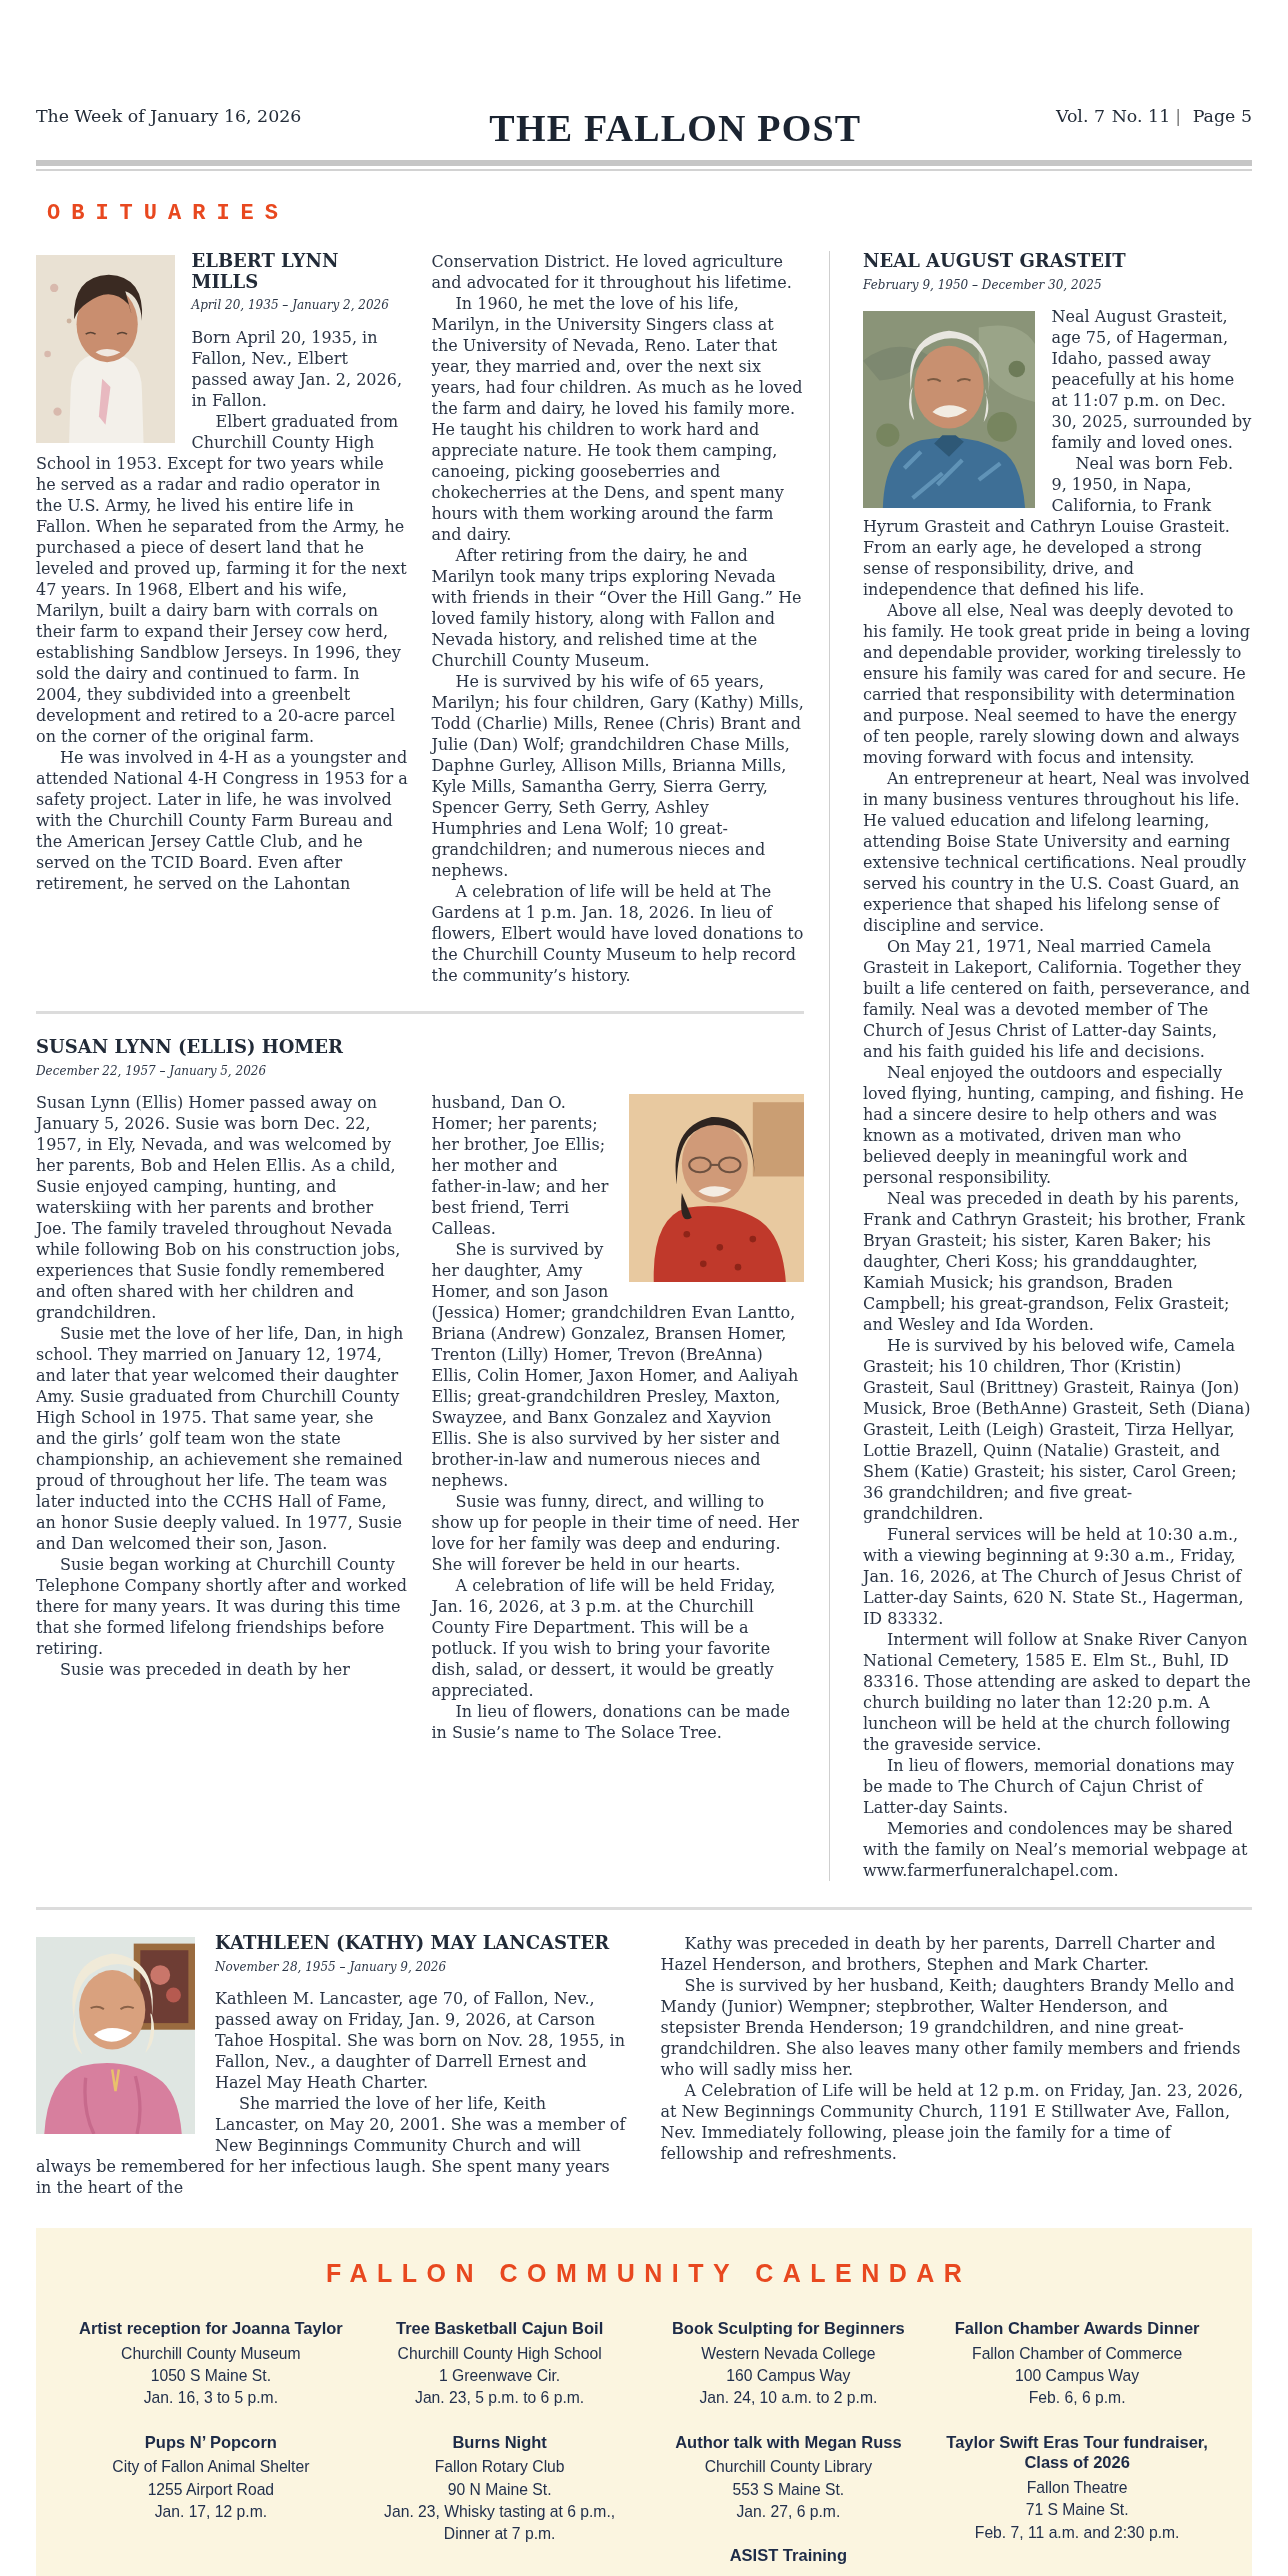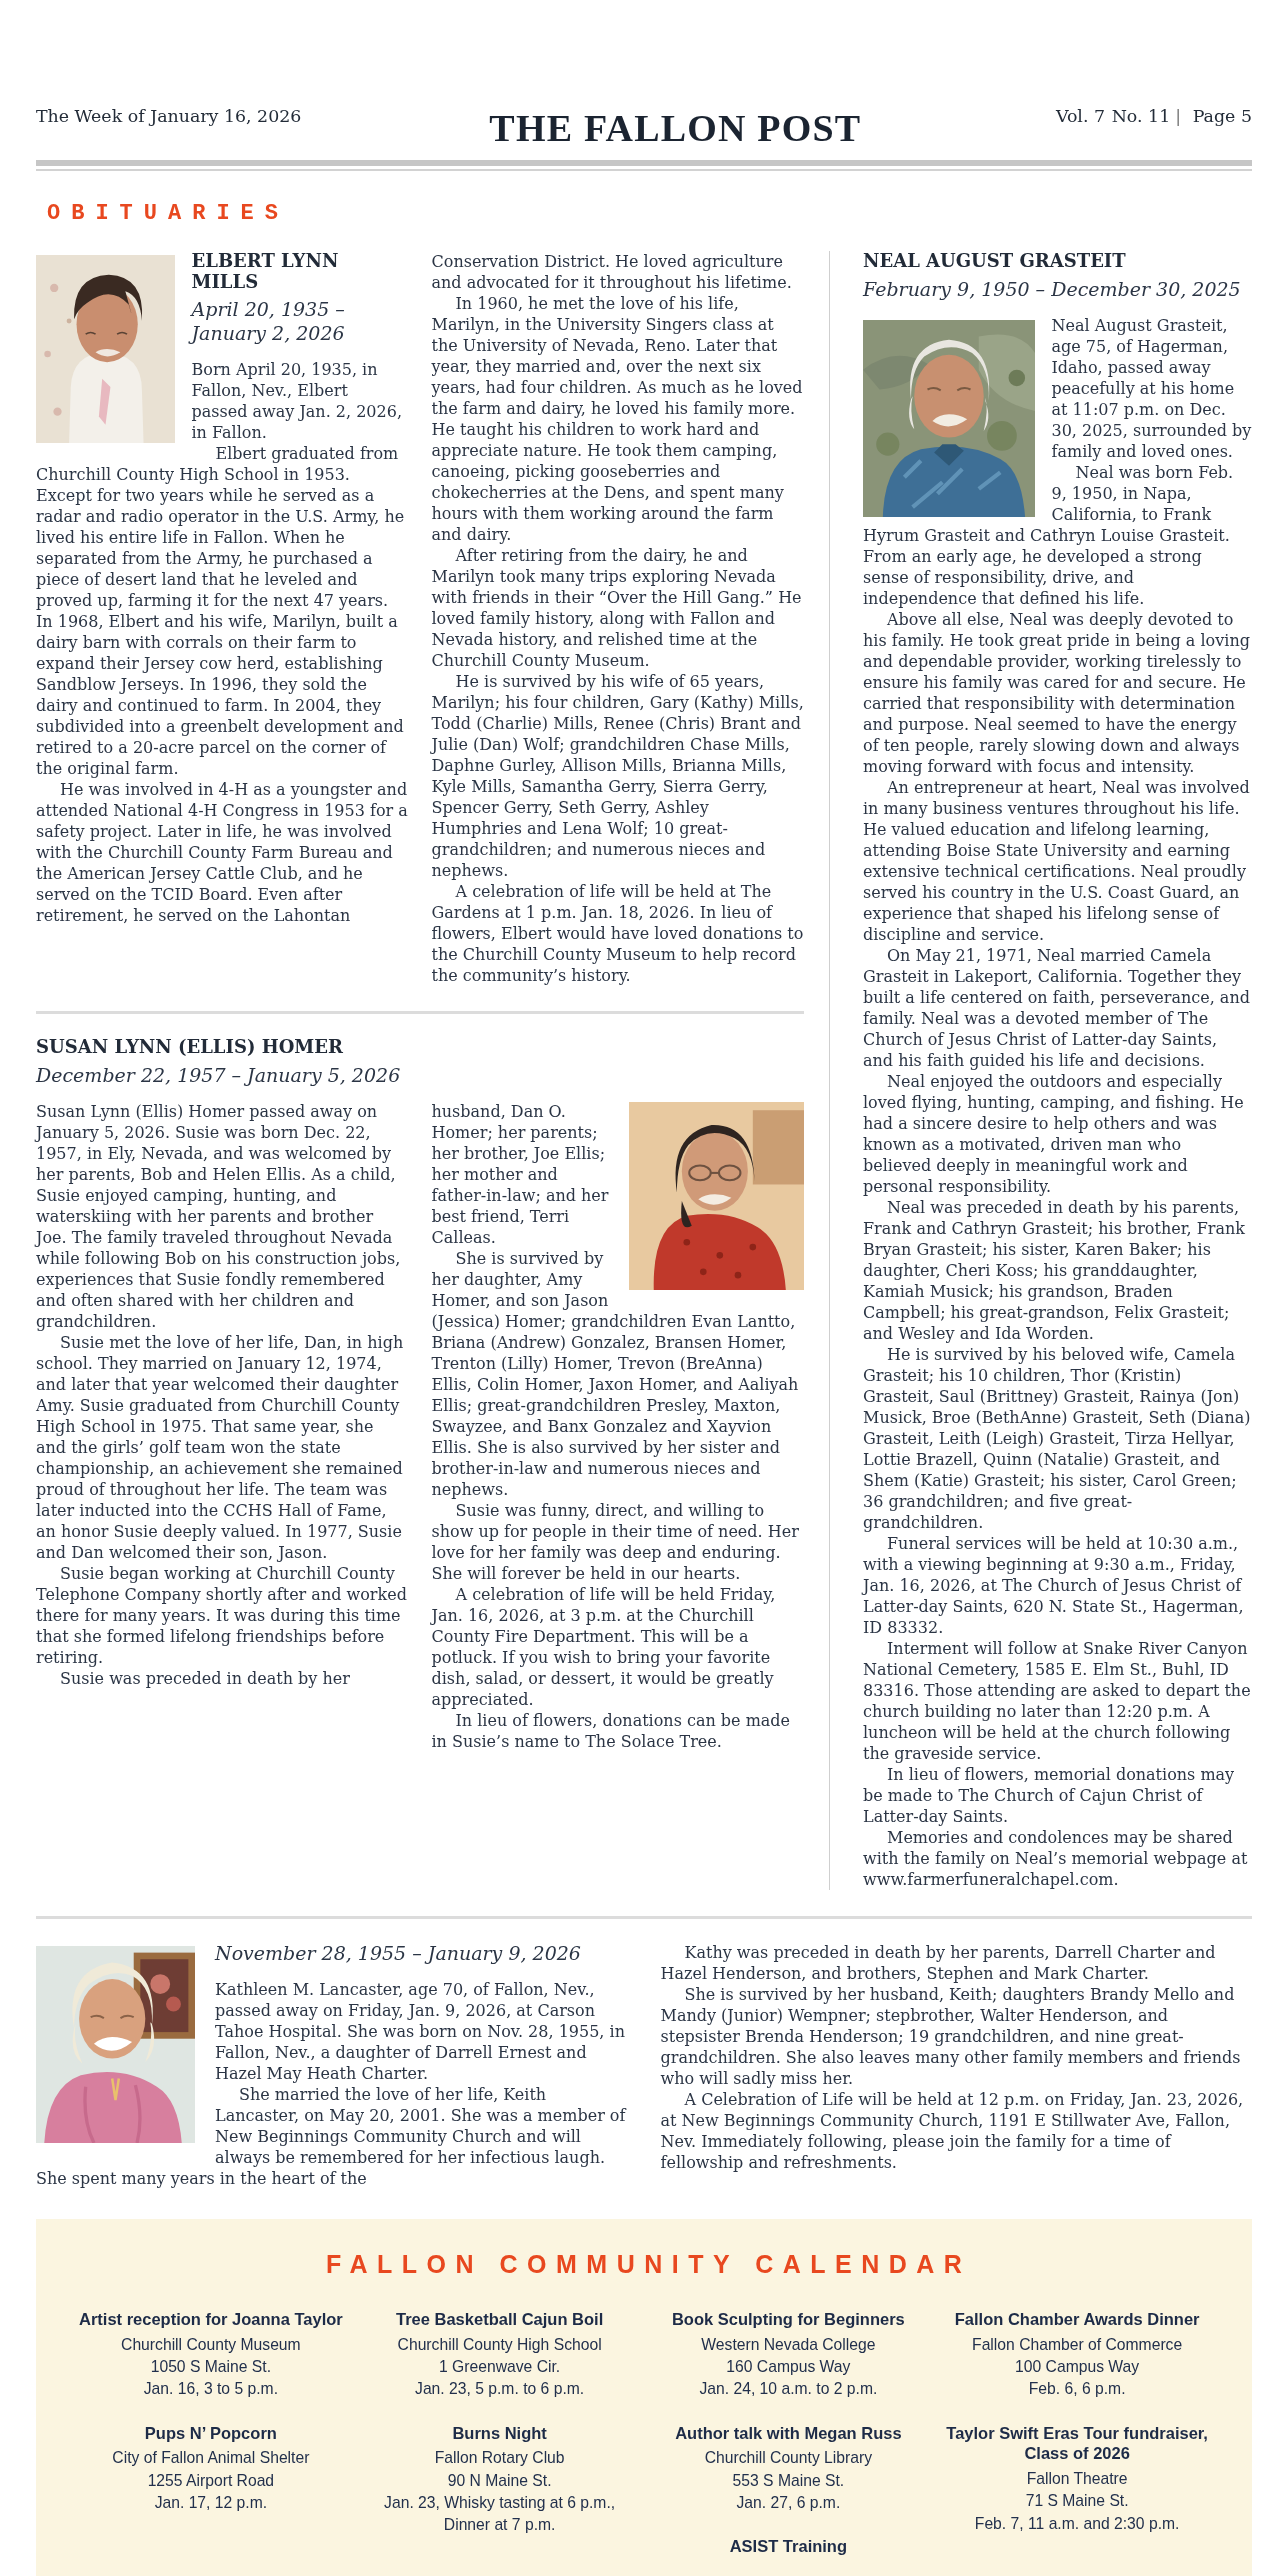--- a/index.html
+++ b/index.html
@@ -14,21 +14,21 @@
   .mh-right .pipe{color:#777;margin:0 5px;}
   .header-rule{margin-top:10px;border-top:6.6px solid #c6c6c6;border-bottom:2.5px solid #d2d2d2;height:3.3px;}
   .section-title{text-align:left;font-family:Liberation Mono, monospace;font-weight:700;font-size:22px;letter-spacing:0.5em;text-indent:0.5em;color:#e8481f;margin:30px 0 25px;}
 
   
   .obit-area{display:grid;grid-template-columns:1fr 423px;}
   .left-two{padding-right:25px;min-width:0;}
   .right-col{border-left:1.7px solid #cfcfcf;padding-left:33px;min-width:0;}
   .two-col{display:grid;grid-template-columns:1fr 1fr;column-gap:23px;}
   .obit h2{font-family:"DejaVu Serif", serif;font-size:18px;line-height:1.15;margin:0 0 5.8px;color:#222b38;}
-  .obit .dates{font-style:italic;font-size:19px;line-height:1.25;margin:0 0 13.2px;color:#2b3545;}
+  .obit .dates{font-style:italic;font-size:12px;line-height:1.25;margin:0 0 13.2px;color:#2b3545;}
   .obit p{margin:0;font-size:16px;line-height:21px;text-align:left;}
   .obit p.ind{text-indent:1.5em;}
   .obit p + p{margin-top:0;}
   hr.obit-div{border:none;border-top:3.3px solid #dcdcdc;margin:25px 0 23px;}
   hr.obit-div-full{border:none;border-top:3.3px solid #dcdcdc;margin:26.5px 0 23px;}
 
   
   .photo{display:block;}
   .photo svg{display:block;width:100%;height:100%;}
   .photo-mills{float:left;width:139px;height:188px;margin:3.3px 16.5px 6.6px 0;}
@@ -200,20 +200,21 @@
             <path d="M92 160 L96 186 L100 160" stroke="#e9c06c" stroke-width="3" fill="none"></path>
             <ellipse cx="92" cy="88" rx="40" ry="48" fill="#d9a17e"></ellipse>
             <path d="M46 100 Q34 30 92 20 Q148 26 140 96 Q142 50 116 36 Q92 26 64 46 Q46 64 46 100 Z" fill="#f0ead8"></path>
             <path d="M46 100 Q40 130 56 142 Q44 116 48 94 Z" fill="#f0ead8"></path>
             <path d="M140 94 Q148 124 132 140 Q142 114 138 92 Z" fill="#f0ead8"></path>
             <path d="M66 86 Q74 82 82 87" stroke="#8a6248" stroke-width="2.5" fill="none"></path>
             <path d="M102 87 Q110 82 118 86" stroke="#8a6248" stroke-width="2.5" fill="none"></path>
             <path d="M70 118 Q92 136 116 116 Q104 110 92 110 Q80 110 70 118 Z" fill="#fff"></path>
           </svg>
         </span>
+        <h2>KATHLEEN (KATHY) MAY LANCASTER</h2>
         <div class="dates">November 28, 1955 – January 9, 2026</div>
         <p>Kathleen M. Lancaster, age 70, of Fallon, Nev., passed away on Friday, Jan. 9, 2026, at Carson Tahoe Hospital. She was born on Nov. 28, 1955, in Fallon, Nev., a daughter of Darrell Ernest and Hazel May Heath Charter.</p>
         <p class="ind">She married the love of her life, Keith Lancaster, on May 20, 2001. She was a member of New Beginnings Community Church and will always be remembered for her infectious laugh. She spent many years in the heart of the</p>
       </div>
       <div>
         <p class="ind">Kathy was preceded in death by her parents, Darrell Charter and Hazel Henderson, and brothers, Stephen and Mark Charter.</p>
         <p class="ind">She is survived by her husband, Keith; daughters Brandy Mello and Mandy (Junior) Wempner; stepbrother, Walter Henderson, and stepsister Brenda Henderson; 19 grandchildren, and nine great-grandchildren. She also leaves many other family members and friends who will sadly miss her.</p>
         <p class="ind">A Celebration of Life will be held at 12 p.m. on Friday, Jan. 23, 2026, at New Beginnings Community Church, 1191 E Stillwater Ave, Fallon, Nev. Immediately following, please join the family for a time of fellowship and refreshments.</p>
       </div>
     </div>

